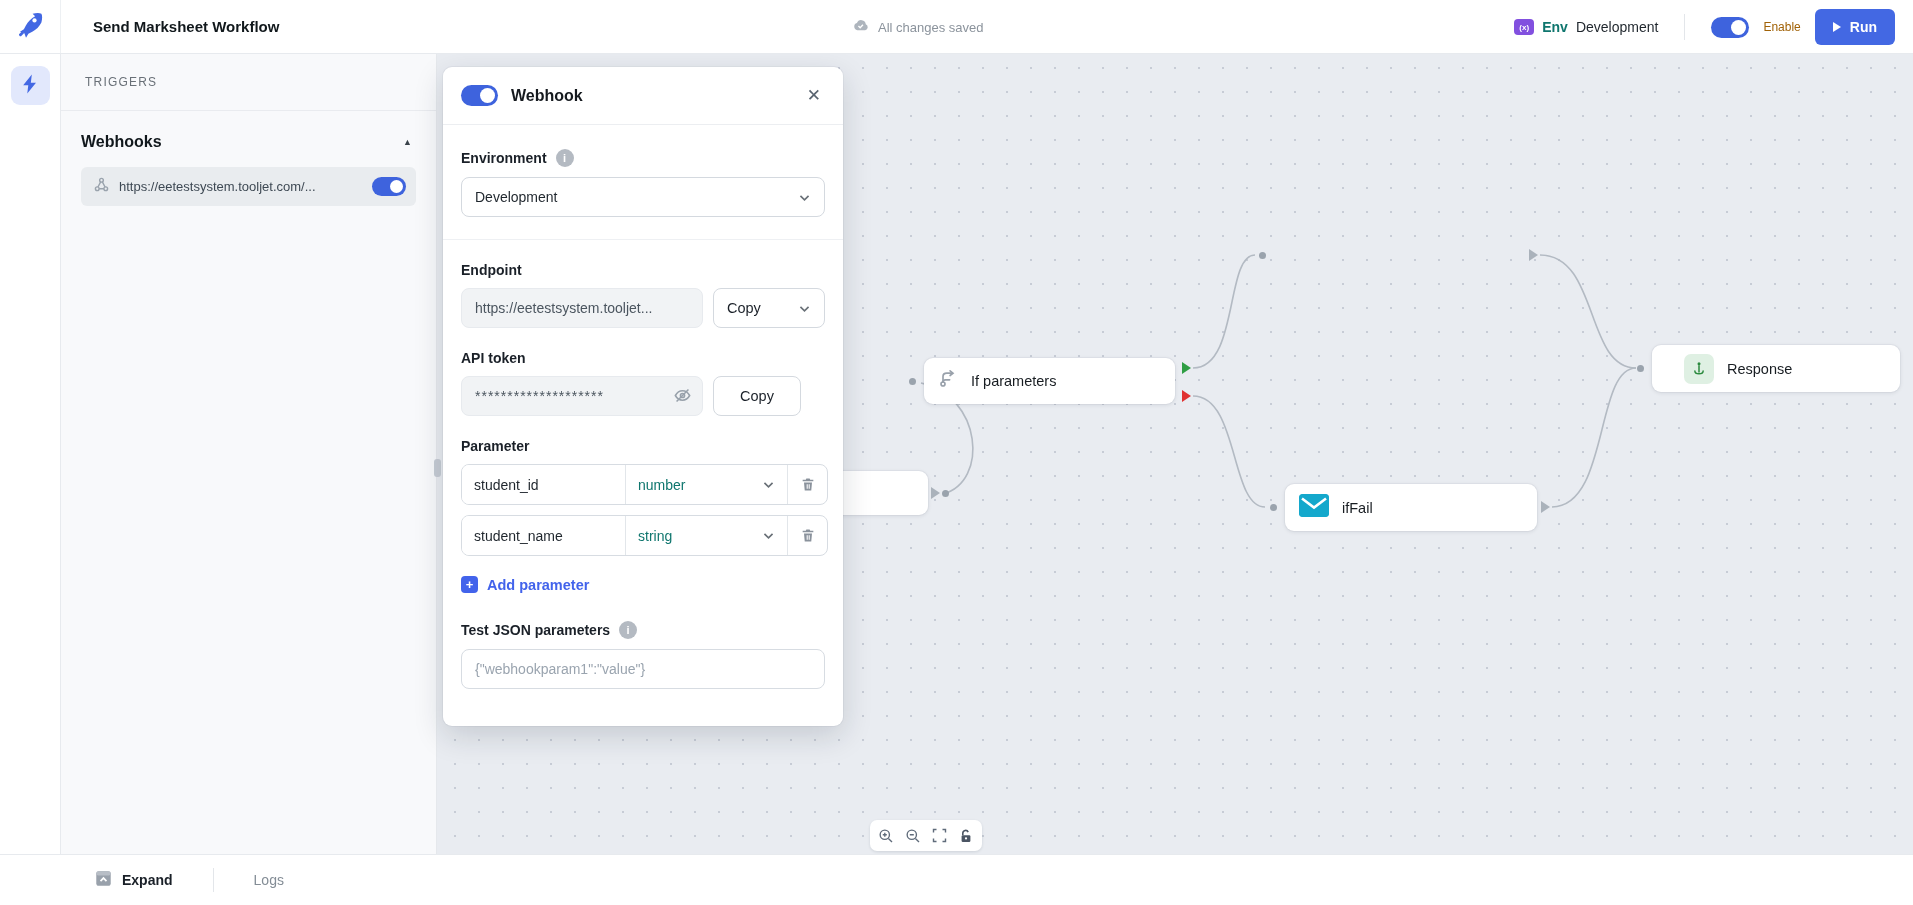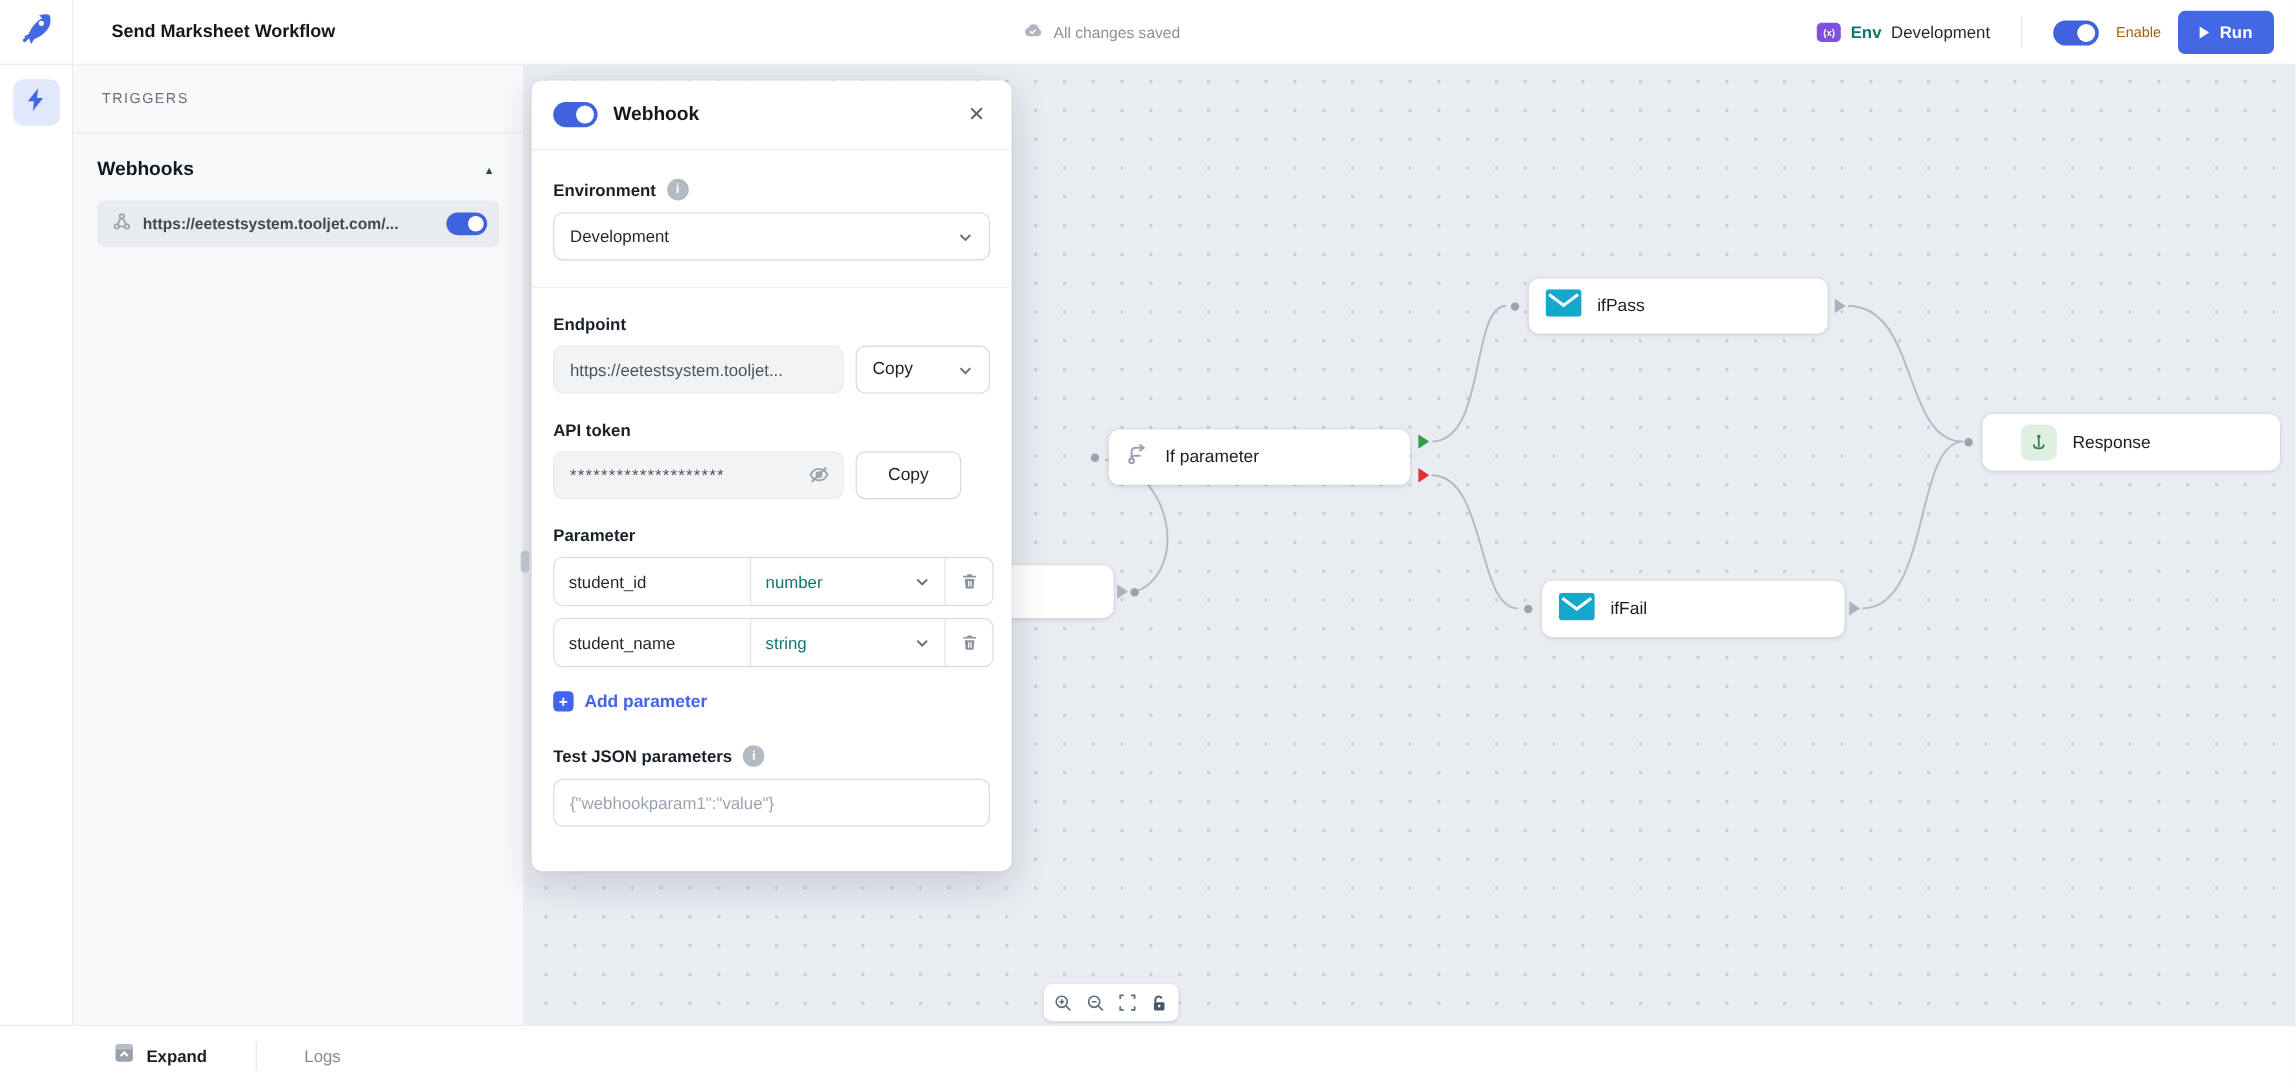--- a/index.html
+++ b/index.html
@@ -73,21 +73,21 @@
     font-size: 12px; letter-spacing: 1.2px; color: #697077; border-bottom: 1px solid #e9ebef;
   }
   .group-header {
     display: flex; align-items: center; justify-content: space-between;
     padding: 22px 24px 14px 20px; cursor: pointer;
   }
   .group-title { font-size: 16px; font-weight: 700; color: #11181c; }
   .caret-up { font-size: 9px; color: #3a424a; }
   .webhook-item {
     margin: 2px 20px 0 20px; height: 39px; background: #e9ecef; border-radius: 6px;
-    display: flex; align-items: center; padding: 0 10px 0 12px; gap: 9px; cursor: pointer; font-weight: bold;
+    display: flex; align-items: center; padding: 0 10px 0 12px; gap: 9px; cursor: pointer;
   }
   .webhook-url {
     flex: 1; font-size: 13px; color: #3e4954; white-space: nowrap; overflow: hidden; text-overflow: ellipsis;
   }
 
   
   .canvas {
     position: absolute; top: 54px; bottom: 51px; left: 437px; right: 0;
     background-color: #e9ecf1;
     background-image: radial-gradient(circle, #c7ccd6 1.2px, transparent 1.3px);
@@ -295,35 +295,26 @@
 
   <div class="node" style="left:487px; top:304px; width:251px;">
     <span>
       <svg width="20" height="20" viewBox="0 0 24 24" fill="none" stroke="#99a1ab" stroke-width="2" stroke-linecap="round">
         <circle cx="6" cy="18" r="2.4"></circle>
         <path d="M6 15.6V9c0-2.5 2-4 4.6-4H17"></path>
         <path d="M14.5 2.2L18 5l-3.5 2.8"></path>
         <path d="M6 15.6c0 0 0-2.6 3-2.6h5"></path>
       </svg>
     </span>
-    <span class="node-label">If parameter</span>
+    <span class="node-label">If parameters</span>
   </div>
   <div class="conn-dot" style="left:472px; top:324px;"></div>
   <div class="conn-tri tri-green" style="left:745px; top:308px;"></div>
   <div class="conn-tri tri-red" style="left:745px; top:336px;"></div>
 
-  <div class="node" style="left:837px; top:178px; width:249px;">
-    <span>
-      <svg class="mail-badge" viewBox="0 0 30 23">
-        <rect width="30" height="23" rx="2.5" fill="#14a8cc"></rect>
-        <path d="M3 4.5 L15 13.5 L27 4.5" fill="none" stroke="#fff" stroke-width="2.6"></path>
-      </svg>
-    </span>
-    <span class="node-label">ifPass</span>
-  </div>
   <div class="conn-dot" style="left:822px; top:198px;"></div>
   <div class="conn-tri tri-gray" style="left:1092px; top:195px;"></div>
 
   <div class="node" style="left:848px; top:430px; width:252px; height:47px;">
     <span>
       <svg class="mail-badge" viewBox="0 0 30 23">
         <rect width="30" height="23" rx="2.5" fill="#14a8cc"></rect>
         <path d="M3 4.5 L15 13.5 L27 4.5" fill="none" stroke="#fff" stroke-width="2.6"></path>
       </svg>
     </span>

